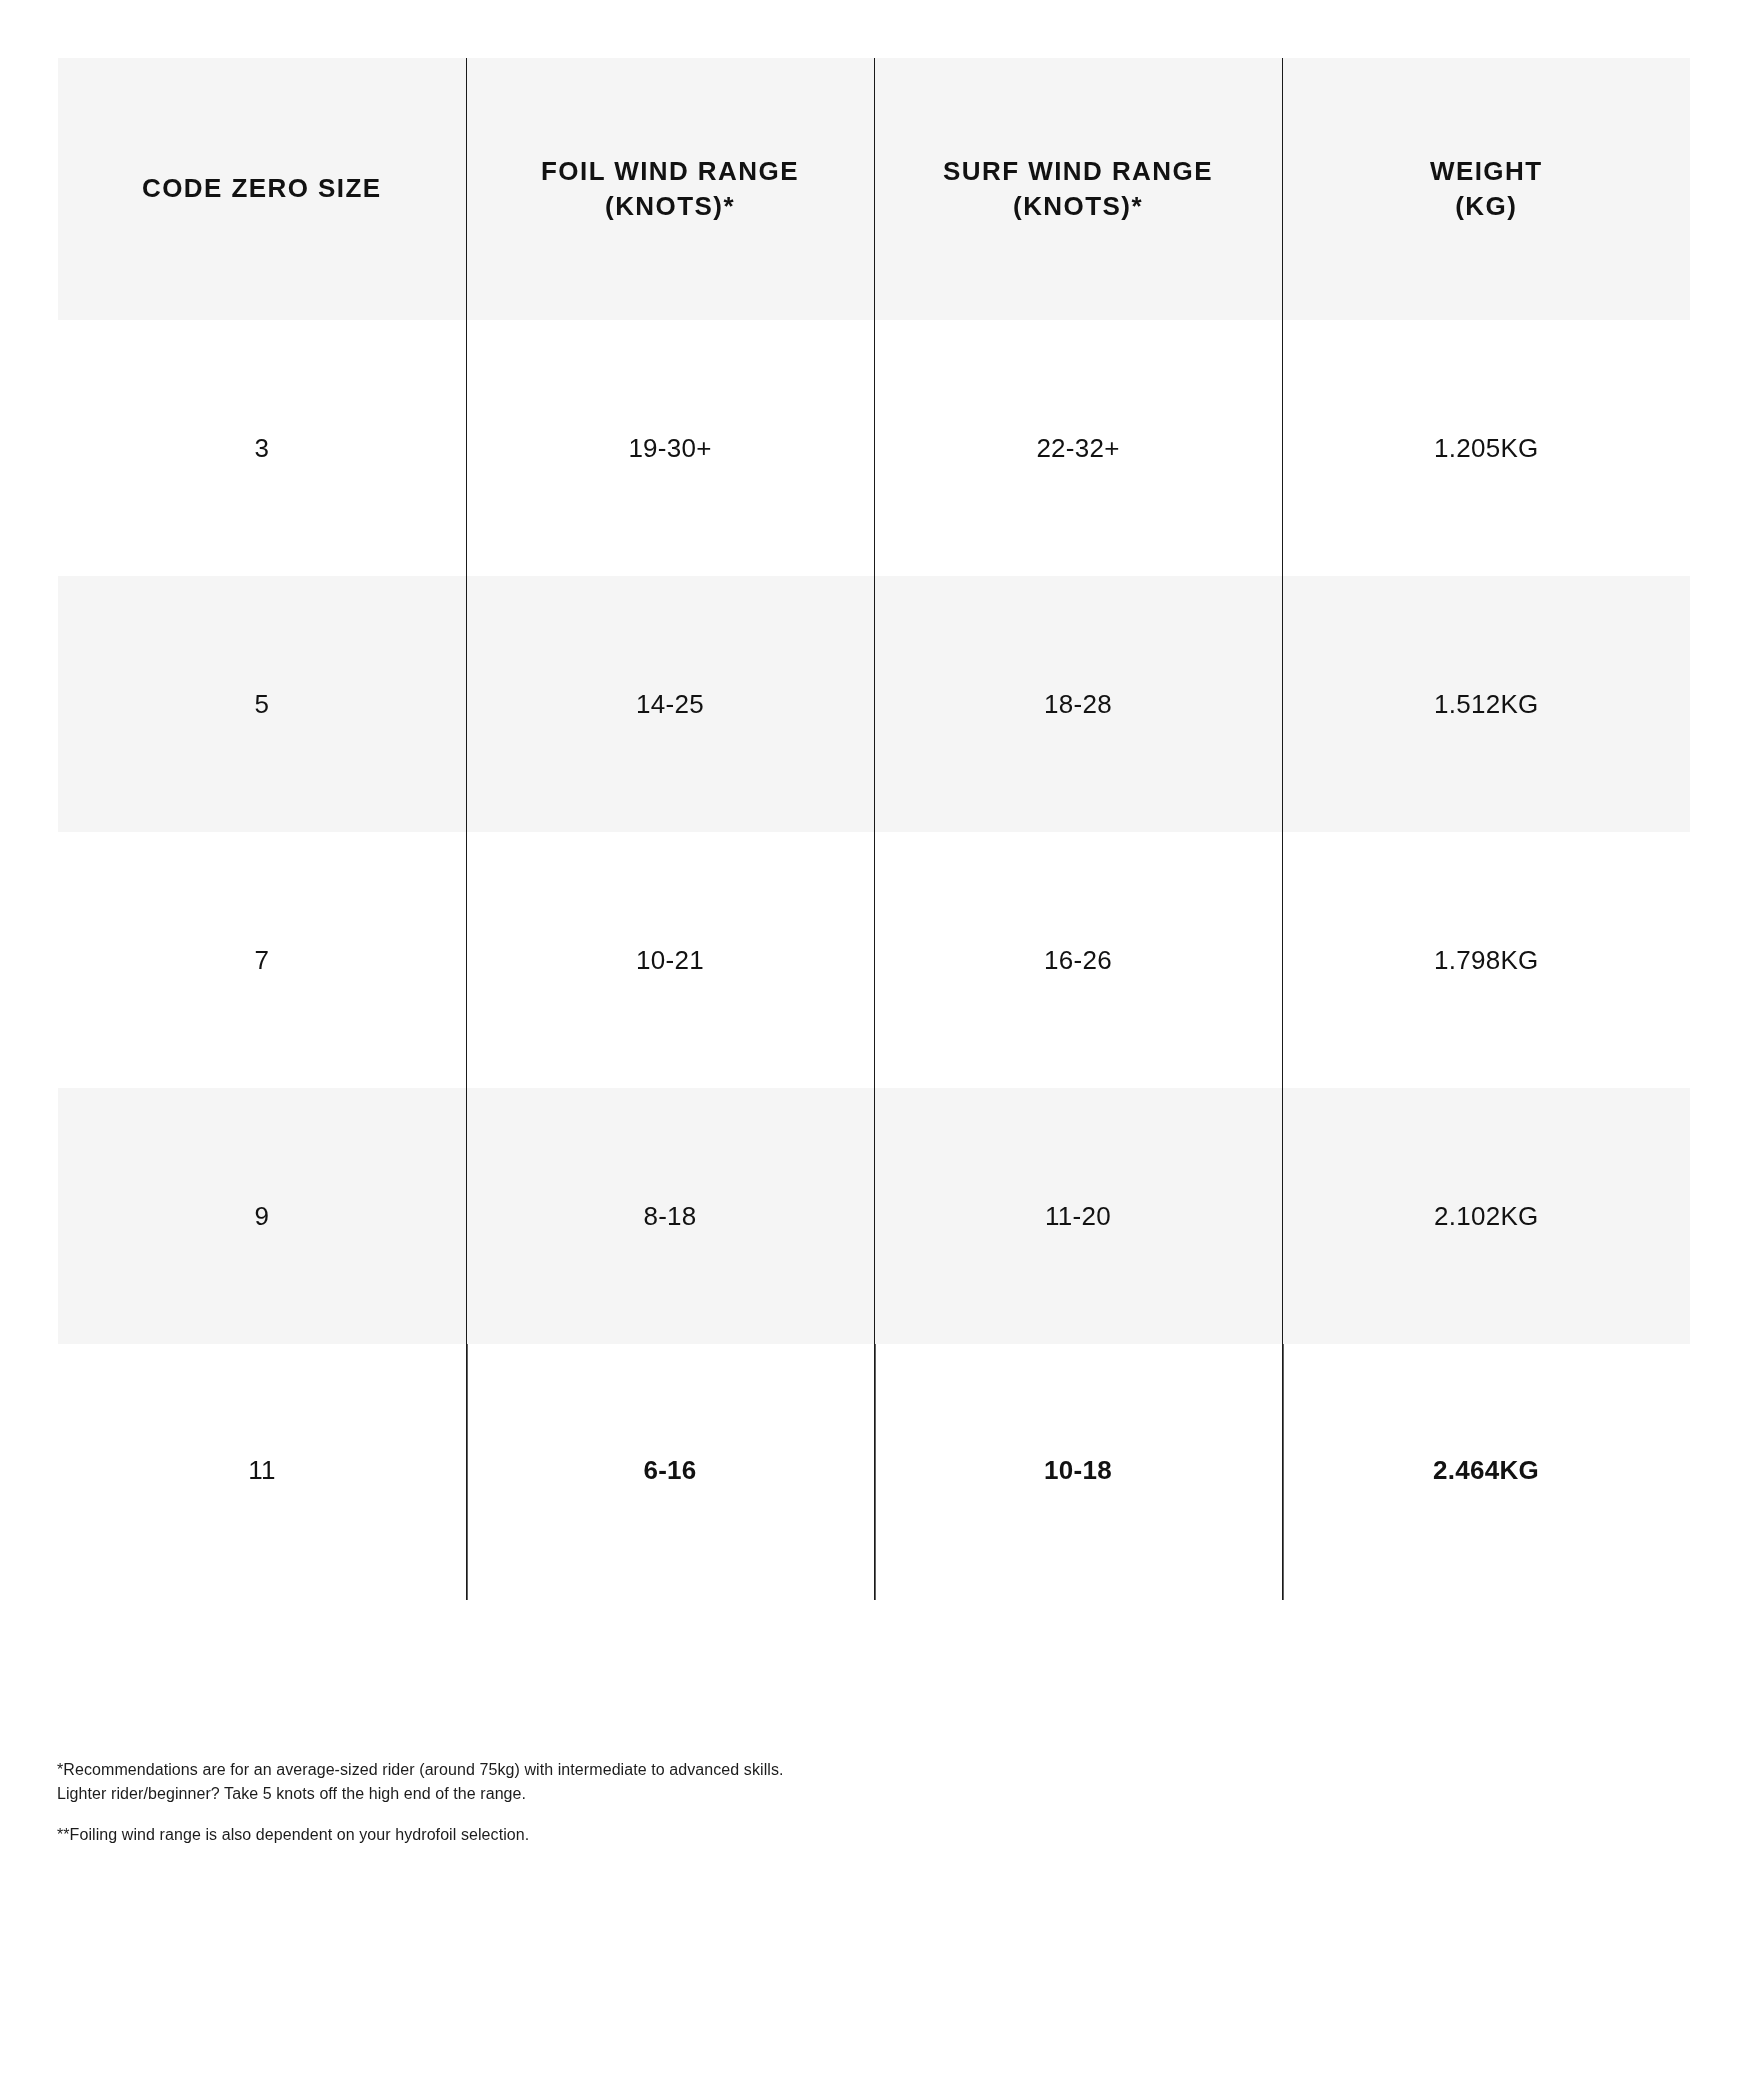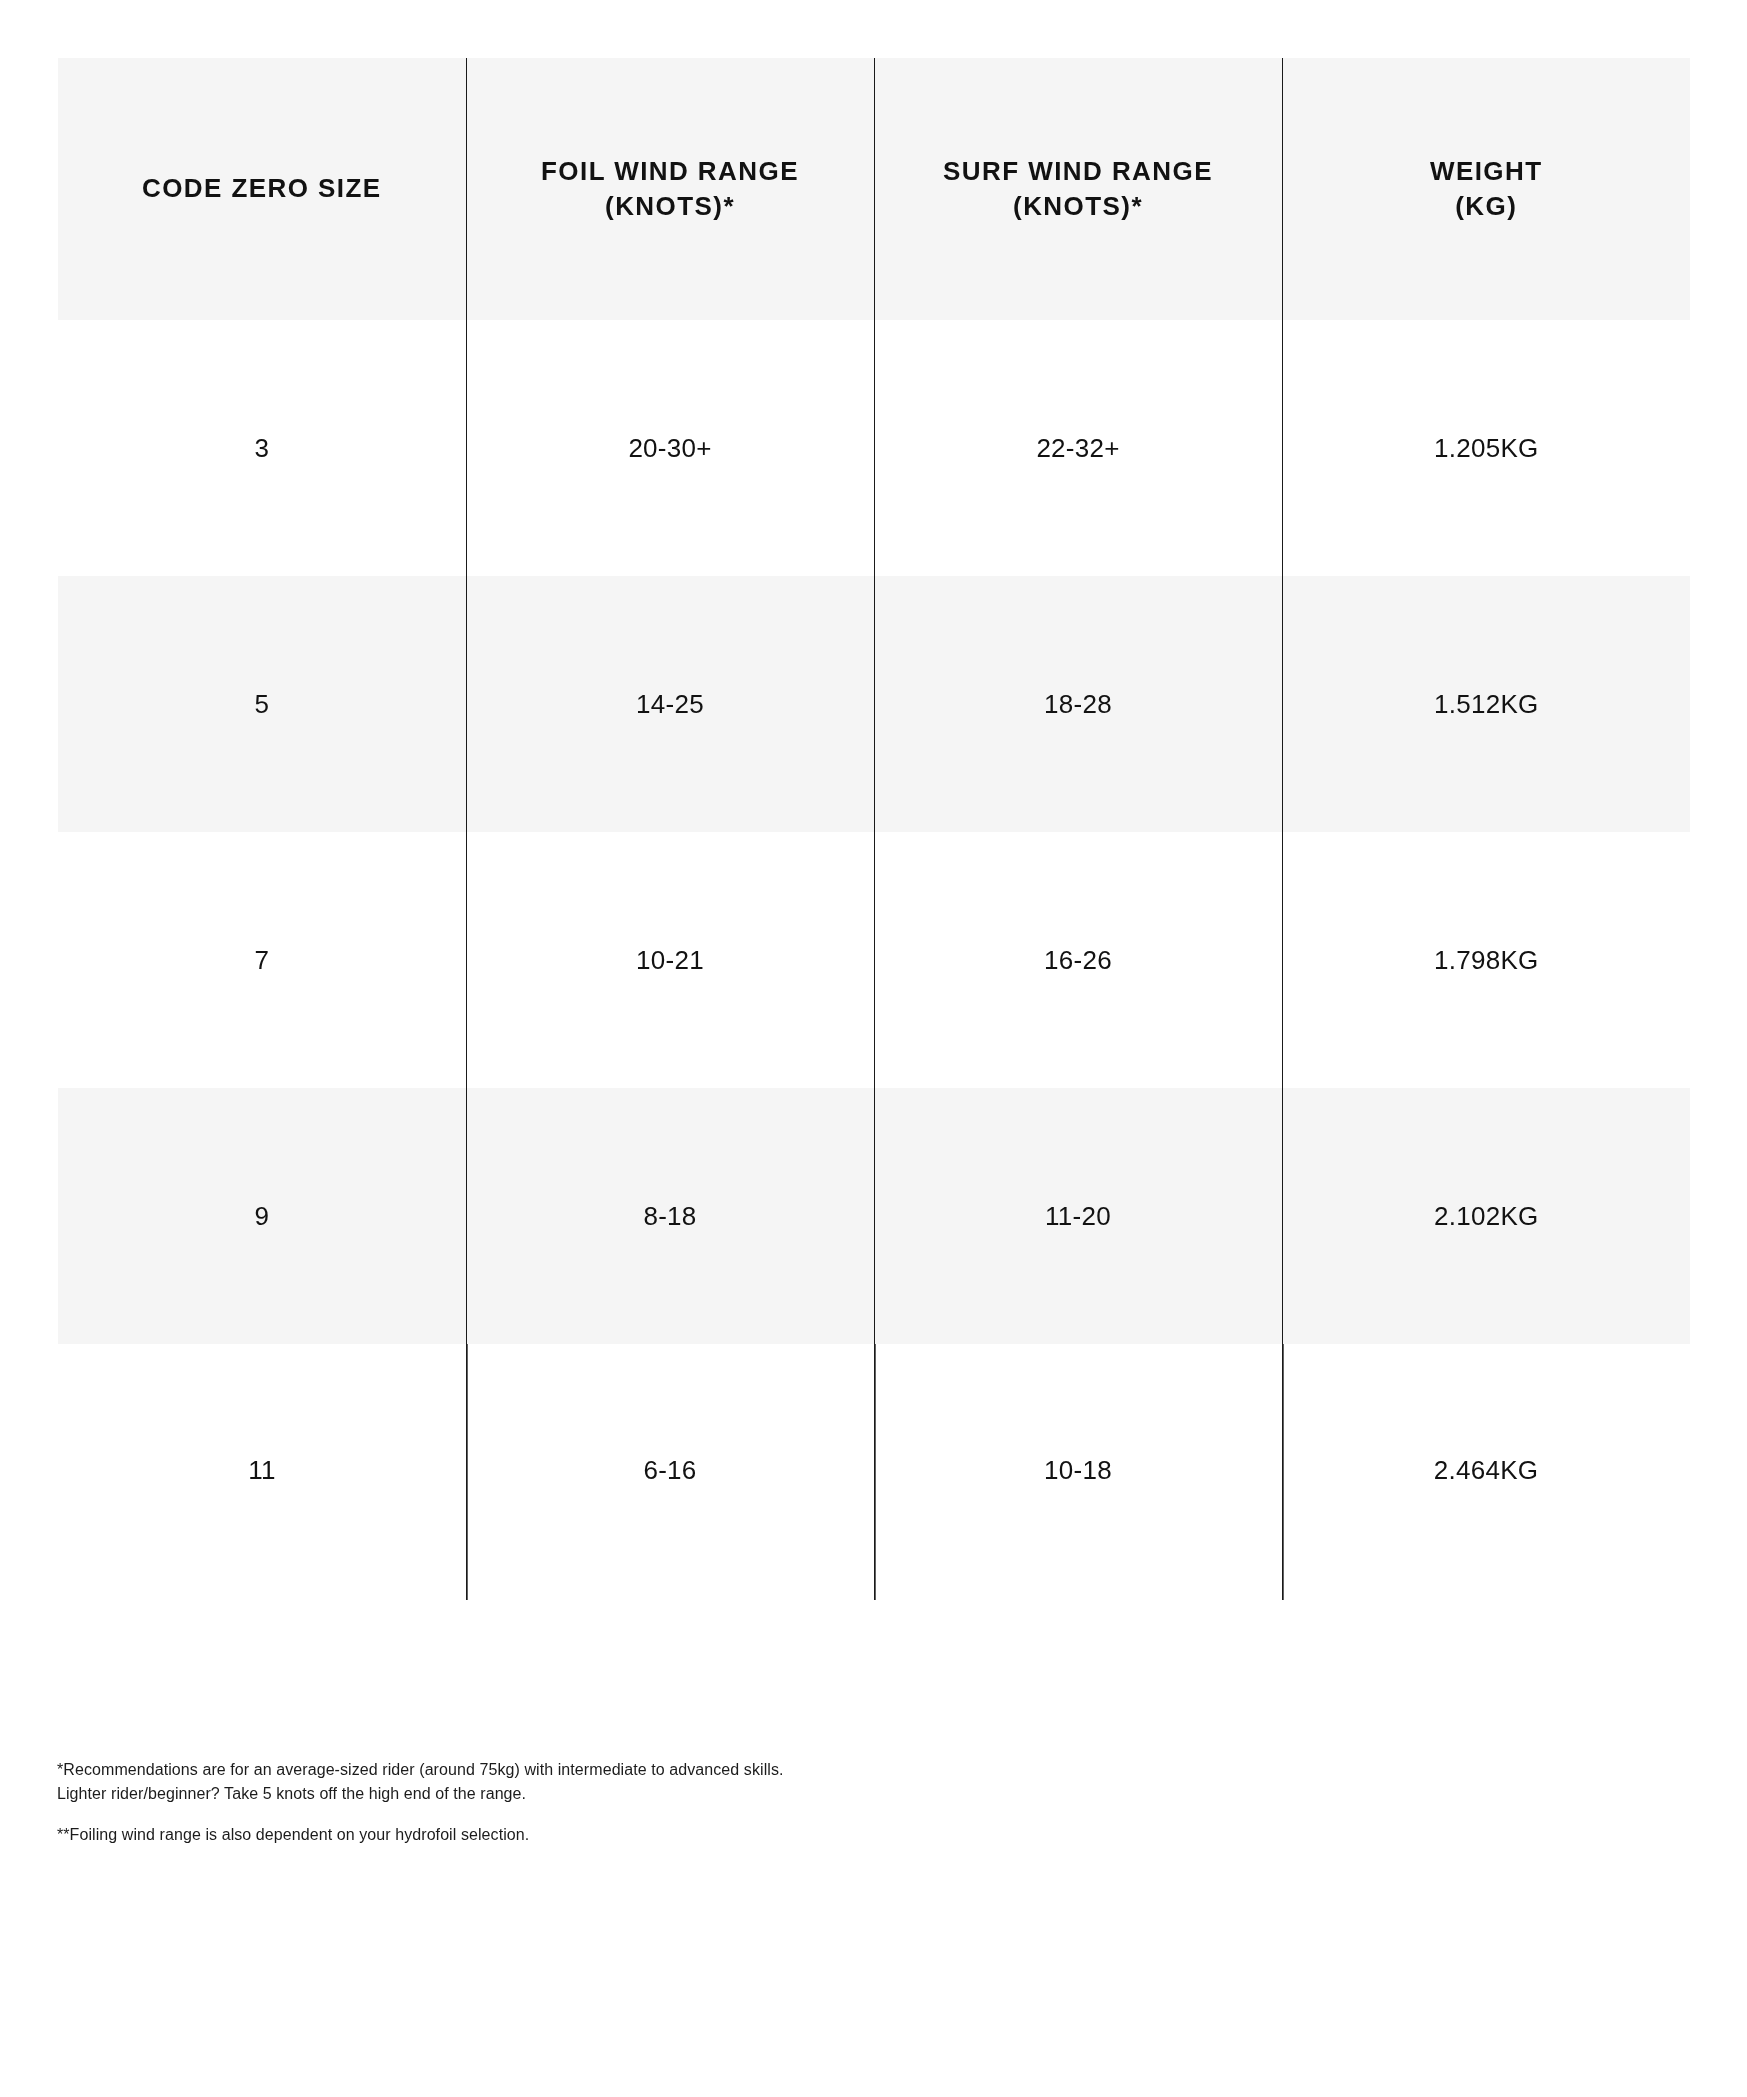--- a/index.html
+++ b/index.html
@@ -82,20 +82,21 @@
     height: 283px;
     vertical-align: top;
     padding-top: 111px;
   }
   .spec-table tbody tr.last td + td {
     border-left: none;
     background-image: linear-gradient(to bottom, #1a1a1a, #1a1a1a);
     background-repeat: no-repeat;
     background-size: 1.7px 256px;
     background-position: left top;
+    font-weight: bold;
   }
 
   .hdr-line { display: block; white-space: nowrap; }
 
   
   .notes {
     position: absolute;
     left: 57px;
     top: 1742px;
     width: 1573px;
@@ -139,21 +140,21 @@
         </th>
         <th>
           <span class="hdr-line">WEIGHT</span>
           <span class="hdr-line">(KG)</span>
         </th>
       </tr>
     </thead>
     <tbody>
       <tr class="row">
         <td>3</td>
-        <td>20-30+</td>
+        <td>19-30+</td>
         <td>22-32+</td>
         <td>1.205KG</td>
       </tr>
       <tr class="row alt">
         <td>5</td>
         <td>14-25</td>
         <td>18-28</td>
         <td>1.512KG</td>
       </tr>
       <tr class="row">

